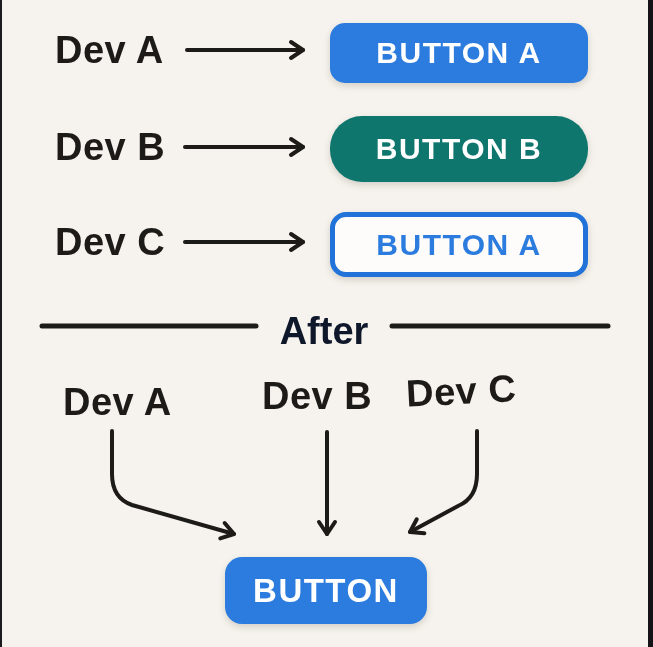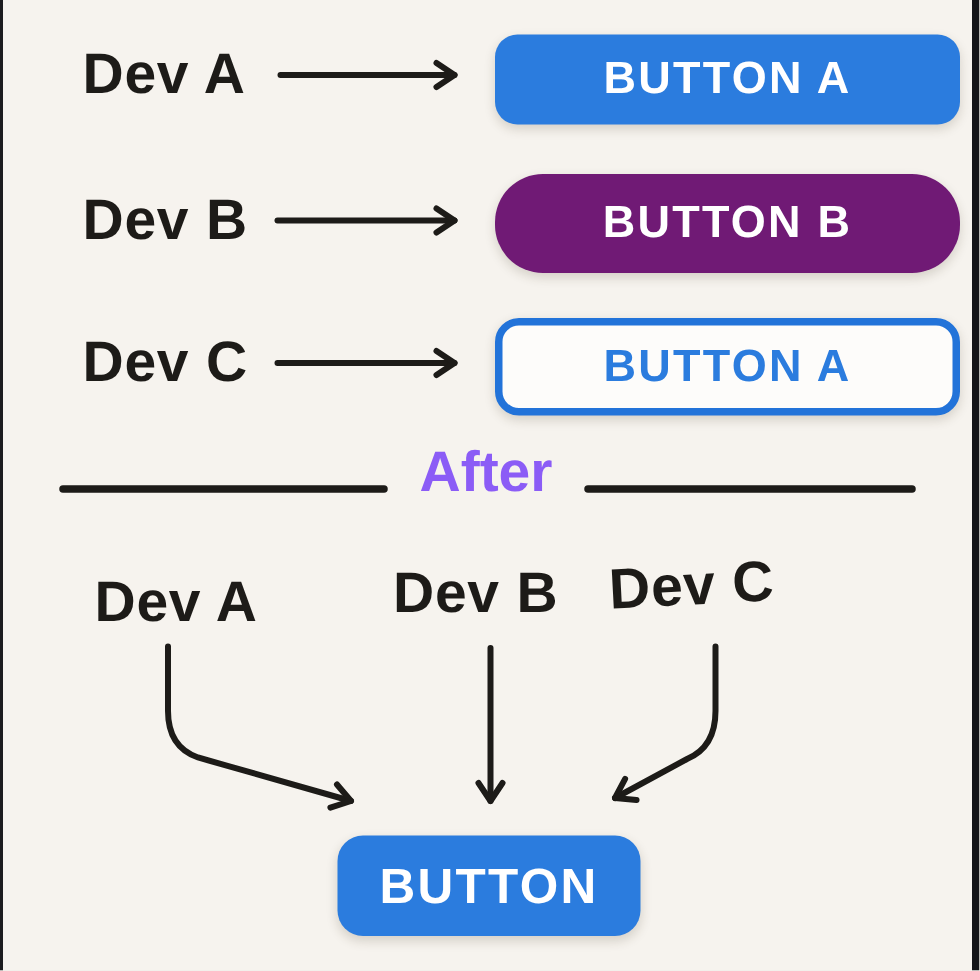--- a/index.html
+++ b/index.html
@@ -22,49 +22,49 @@
     position:absolute;
     color:#1d1b18;
     font-size:38px;
     font-weight:700;
     line-height:1;
     letter-spacing:0.5px;
     white-space:nowrap;
   }
   .btn{
     position:absolute;
-    left:330px;width:310px;
+    left:330px;width:258px;
     display:flex;align-items:center;justify-content:center;
     font-weight:700;
     font-size:30px;
     letter-spacing:1.5px;
     color:#ffffff;
     border-radius:16px;
     box-shadow:0 3px 7px rgba(60,50,30,0.18);
     box-sizing:border-box;
   }
   .btn.filled-primary{top:23px;height:60px;background:#2b7cde;border-radius:15px;}
-  .btn.filled-dark{top:116px;height:66px;background:#701a75;border-radius:32px;}
+  .btn.filled-dark{top:116px;height:66px;background:#0f766e;border-radius:32px;}
   .btn.outlined{
     top:212px;height:65px;
     background:#fdfcfa;
     border:5px solid #2273d9;
     color:#2b7cde;
     border-radius:16px;
   }
   .btn.merged{
     left:225px;top:557px;width:202px;height:67px;
     background:#2b7cde;border-radius:17px;
     font-size:33px;
   }
   .after-label{
     position:absolute;
-    left:324px;top:296px;
+    left:324px;top:312px;
     transform:translateX(-50%);
-    color:#8b5cf6;
+    color:#0f172a;
     font-size:38px;font-weight:700;line-height:1;
   }
   .overlay{position:absolute;left:0;top:0;}
   .dev-c-after{transform:rotate(-3deg);}
 </style>
 </head>
 <body>
 
 <div class="canvas">
 

